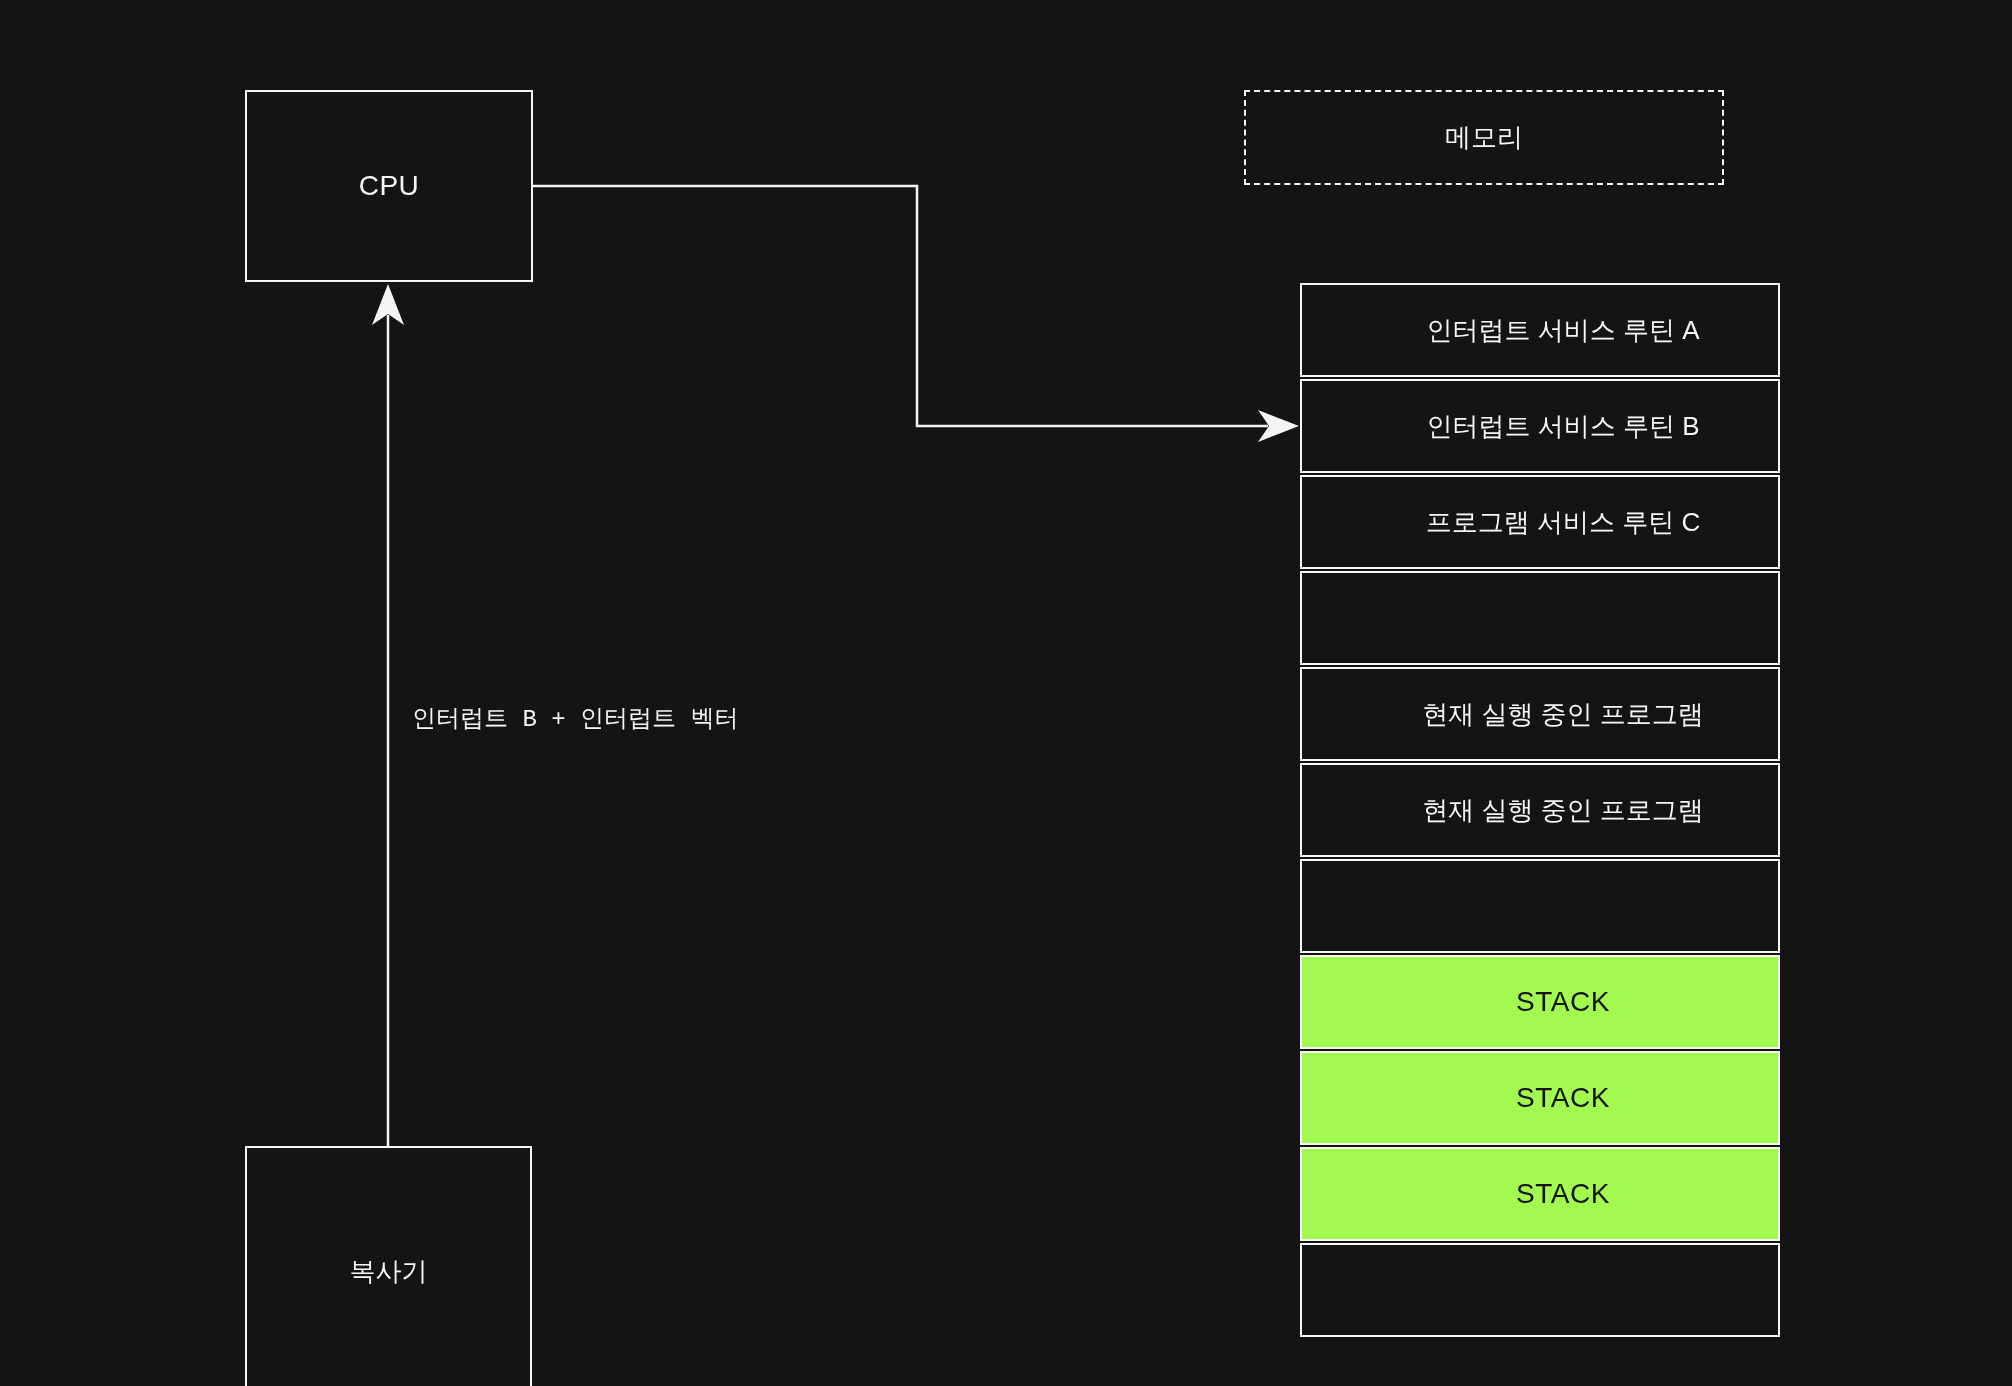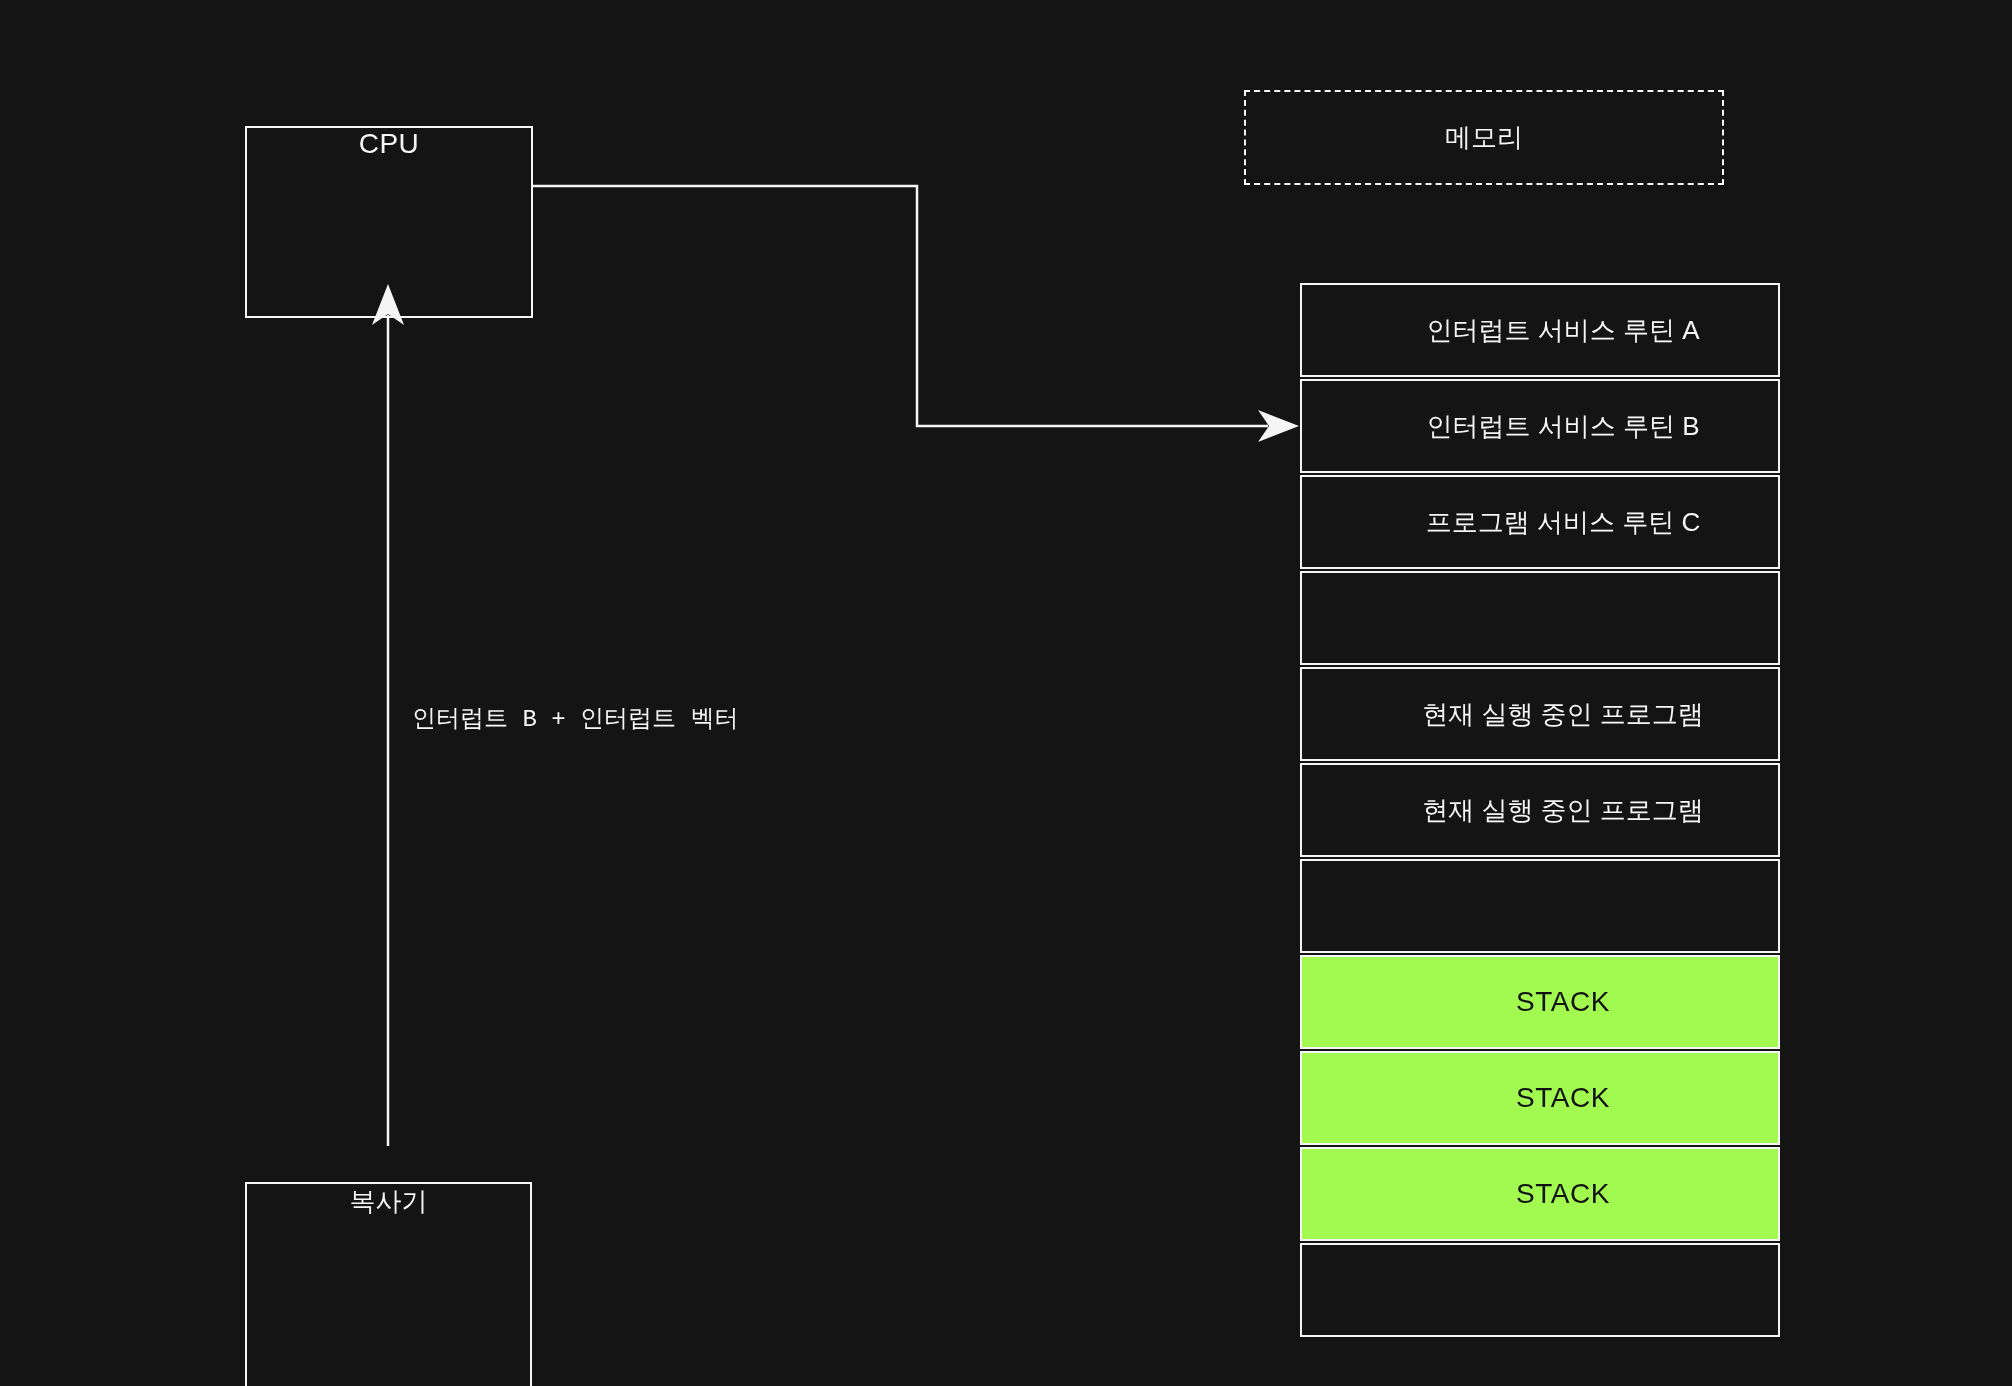--- a/index.html
+++ b/index.html
@@ -14,24 +14,23 @@
     background:var(--bg);
     font-family:"Liberation Sans","DejaVu Sans",sans-serif;
     color:var(--line);
     position:relative;
     overflow:hidden;
   }
   .box{
     position:absolute;
     border:2.5px solid var(--line);
     display:flex;
-    align-items:flex-start;
+    align-items:center;
     justify-content:center;
     background:var(--bg);
-    margin-top:36px;
   }
   #cpu-box{left:245px;top:90px;width:288px;height:192px;font-size:28px;letter-spacing:.5px;}
   #copier-box{left:245px;top:1146px;width:287px;height:250px;font-size:26px;}
   #memory-title-box{
     position:absolute;left:1244px;top:90px;width:480px;height:95px;
     border:2.5px dashed var(--line);
     display:flex;align-items:center;justify-content:center;
     font-size:26px;
   }
   #memory-rows{

